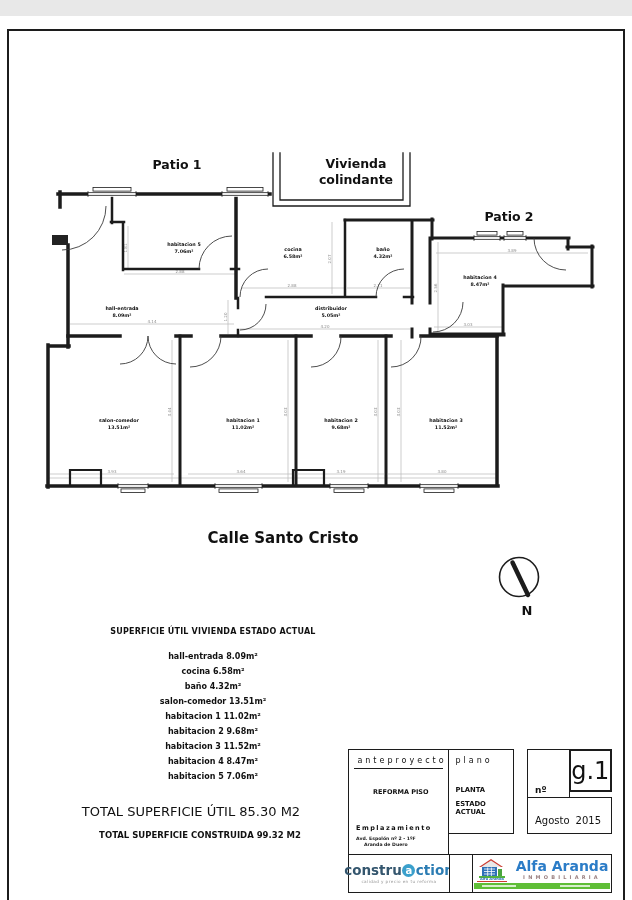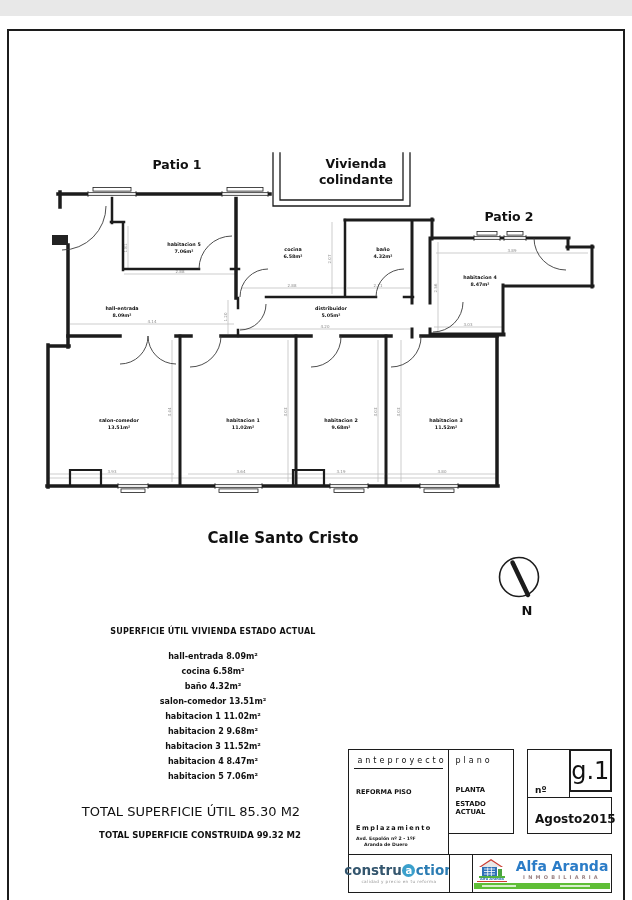--- a/index.html
+++ b/index.html
@@ -20,31 +20,31 @@
   .c2{left:99.5px;top:0;width:66px;height:85px;}
   .c3{left:179px;top:0;width:43px;height:54px;}
   .c4{left:220.5px;top:0;width:43.5px;height:43px;border-width:2.5px;}
   .c5{left:179px;top:47.5px;width:85px;height:37.5px;}
   .c6{left:99.5px;top:83.5px;width:164.5px;height:22.5px;}
   .c7{left:0;top:104.5px;width:102px;height:39.5px;}
   .c8{left:100.5px;top:104.5px;width:25px;height:39.5px;}
   .c9{left:124px;top:104.5px;width:140px;height:39.5px;}
   .antep{font-size:8px;letter-spacing:3px;padding:6px 0 0 7px;}
   .antep-line{border-bottom:1.5px solid #1c1c1c;margin:3px 5px 0 5px;}
-  .reforma{position:absolute;left:7px;top:38px;font-size:6.5px;font-weight:700;}
+  .reforma{position:absolute;left:24px;top:38px;font-size:6.5px;font-weight:700;}
   .empl{position:absolute;left:7px;top:74px;font-size:6.5px;font-weight:700;letter-spacing:1.5px;}
   .addr{position:absolute;left:7px;top:86px;font-size:4.6px;line-height:6px;font-weight:700;color:#222;}
   .plano{font-size:8px;letter-spacing:3px;padding:6px 0 0 7px;}
   .planta{position:absolute;left:7px;top:36px;font-size:6.8px;font-weight:700;}
   .estado{position:absolute;left:7px;top:50px;font-size:6.8px;font-weight:700;}
   .nno{position:absolute;left:7px;bottom:7px;font-size:9px;font-weight:700;}
   .g1{display:flex;align-items:center;justify-content:center;height:100%;
       font-size:24px;font-weight:400;font-family:"DejaVu Sans",sans-serif;}
   .date{display:flex;align-items:flex-end;justify-content:space-between;height:100%;
-        box-sizing:border-box;padding:0 10px 7px 7px;font-size:12px;font-weight:700;}
+        box-sizing:border-box;padding:0 10px 7px 7px;font-size:10px;font-weight:400;}
   .scale{display:flex;align-items:center;justify-content:center;height:100%;
          font-size:6.8px;font-weight:700;transform:none;}
   .scale span{position:relative;left:-22px;}
   
   .constru{display:flex;flex-direction:column;align-items:center;justify-content:center;height:100%;}
   .constru .line1{font-size:13.5px;font-weight:700;color:#34566e;display:flex;align-items:center;}
   .constru .acirc{display:inline-flex;width:13px;height:13px;border-radius:50%;background:#3ba0cc;
                   color:#fff;font-size:10px;font-weight:700;align-items:center;justify-content:center;margin:0 .5px;}
   .constru .part2{color:#2b7cb3;}
   .constru .tag{font-size:4.2px;color:#999;letter-spacing:.4px;margin-top:1px;}

